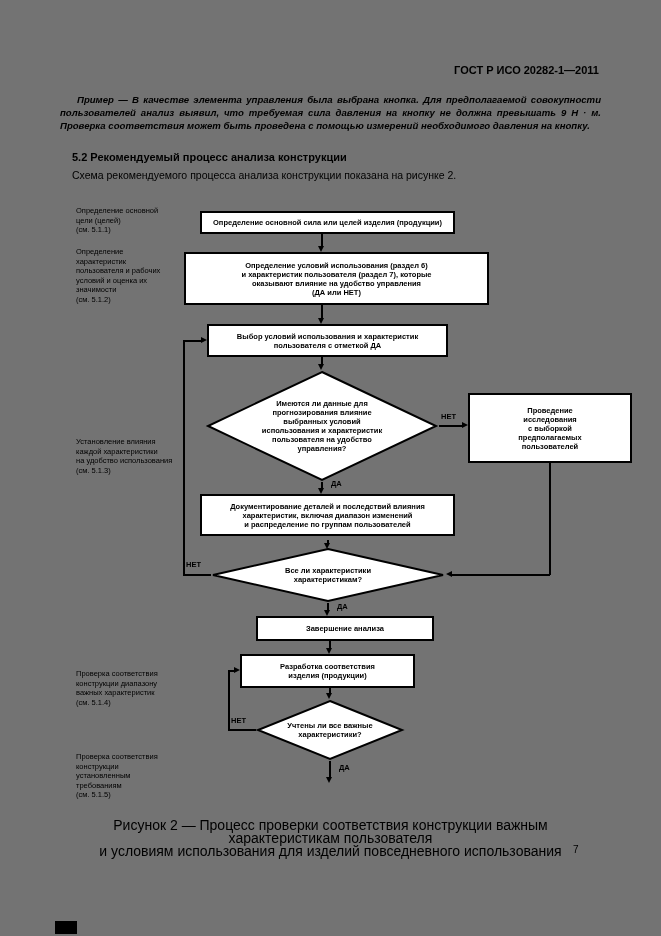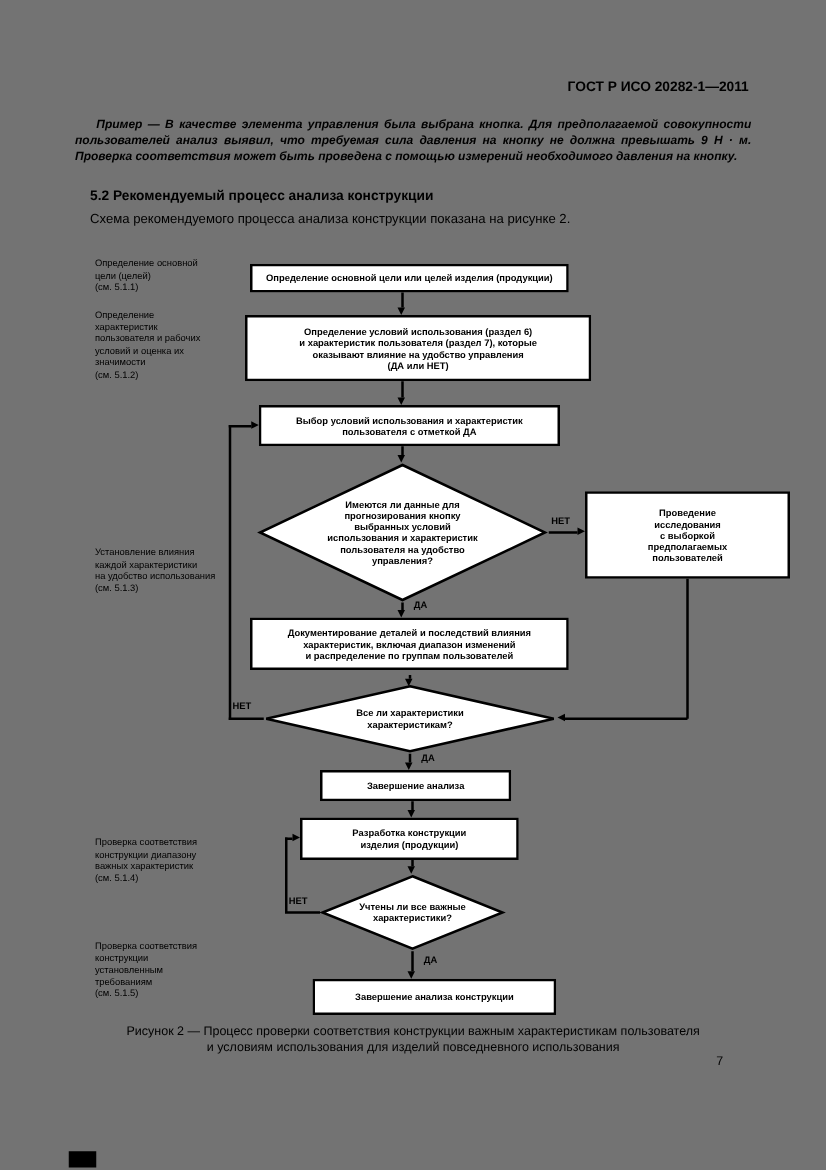--- a/index.html
+++ b/index.html
@@ -17,21 +17,21 @@
        text-align:center;font-size:7.5px;font-weight:600;line-height:9px;white-space:pre-line;box-sizing:border-box;}
   .diamond-text{position:absolute;inset:0;display:flex;align-items:center;justify-content:center;
        text-align:center;font-size:7.5px;font-weight:600;line-height:9px;white-space:pre-line;}
   .line{background:#000;}
   .vline{width:1.5px;}
   .hline{height:1.5px;}
   .arr-d{width:0;height:0;border-left:3.5px solid transparent;border-right:3.5px solid transparent;border-top:6px solid #000;}
   .arr-r{width:0;height:0;border-top:3.5px solid transparent;border-bottom:3.5px solid transparent;border-left:6px solid #000;}
   .arr-l{width:0;height:0;border-top:3.5px solid transparent;border-bottom:3.5px solid transparent;border-right:6px solid #000;}
   .edge-label{font-size:7.5px;font-weight:700;}
-  .caption{left:70px;top:819px;width:521px;text-align:center;font-size:10px;line-height:13px;white-space:pre-line;}
+  .caption{left:70px;top:819px;width:521px;text-align:center;font-size:14px;line-height:13px;white-space:pre-line;}
   .page-number{left:573px;top:844px;font-size:10px;}
   .print-mark{left:55px;top:921px;width:22px;height:13px;background:#000;}
   svg{display:block;}
 </style>
 </head>
 <body>
 
 <div class="page">
 
   <div class="abs doc-header">ГОСТ Р ИСО 20282-1—2011</div>
@@ -56,23 +56,23 @@
 конструкции диапазону
 важных характеристик
 (см. 5.1.4)</div>
   <div class="abs side-label" style="top:752px">Проверка соответствия
 конструкции
 установленным
 требованиям
 (см. 5.1.5)</div>
 
   <div class="abs box" style="left:200px;top:211px;width:255px;height:23px">
-    <span>Определение основной цели или целей изделия (продукции)</span>
+    <span>Определение основной сила или целей изделия (продукции)</span>
   </div>
-  <div class="abs box" style="left:196px;top:252px;width:277px;height:53px">
+  <div class="abs box" style="left:184px;top:252px;width:305px;height:53px">
     <span>Определение условий использования (раздел 6)
 и характеристик пользователя (раздел 7), которые
 оказывают влияние на удобство управления
 (ДА или НЕТ)</span>
   </div>
   <div class="abs box" style="left:207px;top:324px;width:241px;height:33px">
     <span>Выбор условий использования и характеристик
 пользователя с отметкой ДА</span>
   </div>
   <div class="abs box" style="left:468px;top:393px;width:164px;height:70px">
@@ -80,37 +80,34 @@
 исследования
 с выборкой
 предполагаемых
 пользователей</span>
   </div>
   <div class="abs box" style="left:200px;top:494px;width:255px;height:42px">
     <span>Документирование деталей и последствий влияния
 характеристик, включая диапазон изменений
 и распределение по группам пользователей</span>
   </div>
-  <div class="abs box" style="left:256px;top:616px;width:153px;height:25px">
+  <div class="abs box" style="left:256px;top:616px;width:178px;height:25px">
     <span>Завершение анализа</span>
   </div>
   <div class="abs box" style="left:240px;top:654px;width:175px;height:34px">
-    <span>Разработка конструкции
+    <span>Разработка соответствия
 изделия (продукции)</span>
-  </div>
-  <div class="abs box" style="left:250px;top:783px;width:195px;height:29px">
-    <span>Завершение анализа конструкции</span>
   </div>
 
   <div class="abs" style="left:205px;top:370px;width:234px;height:112px">
     <svg width="234" height="112" viewBox="0 0 234 112">
       <polygon points="117,2 231,56 117,110 3,56" fill="#fff" stroke="#000" stroke-width="2"></polygon>
     </svg>
     <div class="diamond-text">Имеются ли данные для
-прогнозирования кнопку
+прогнозирования влияние
 выбранных условий
 использования и характеристик
 пользователя на удобство
 управления?</div>
   </div>
   <div class="abs" style="left:210px;top:547px;width:236px;height:56px">
     <svg width="236" height="56" viewBox="0 0 236 56">
       <polygon points="118,2 233,28 118,54 3,28" fill="#fff" stroke="#000" stroke-width="2"></polygon>
     </svg>
     <div class="diamond-text">Все ли характеристики

